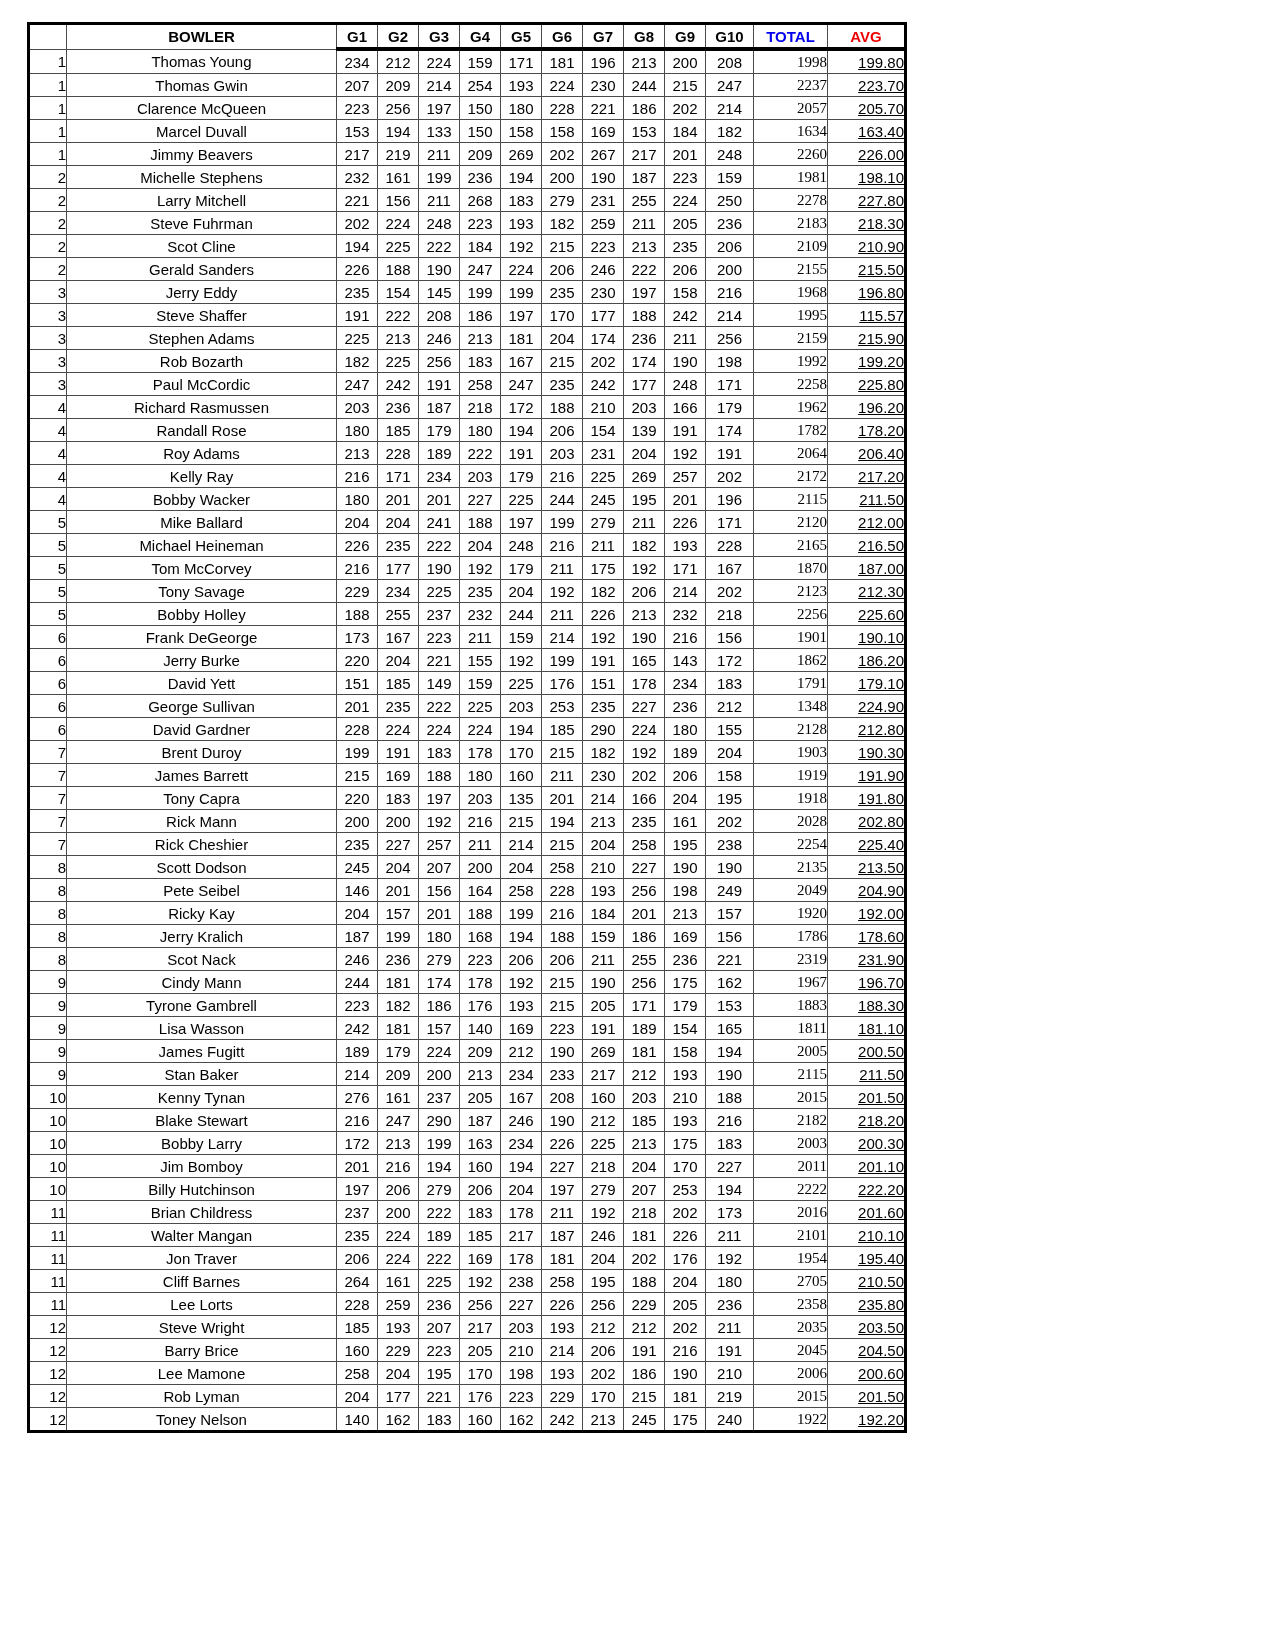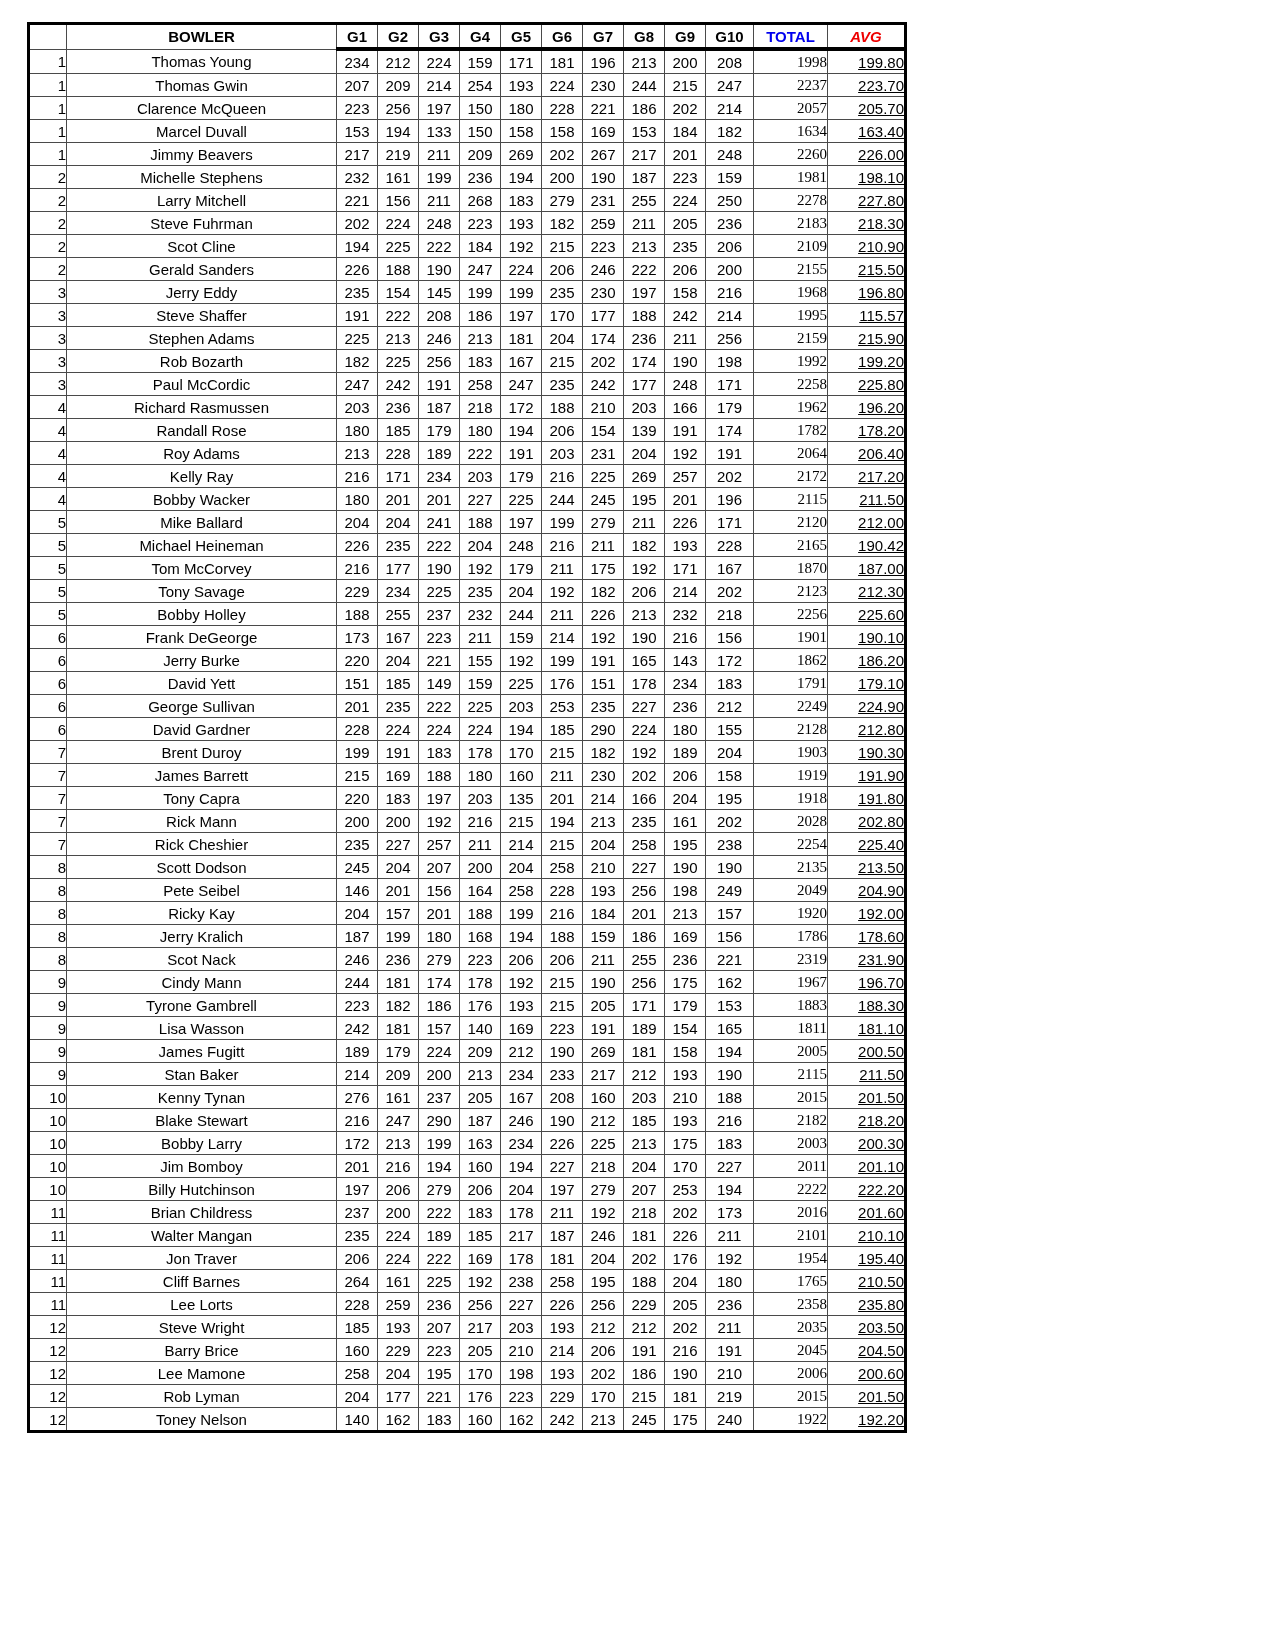--- a/index.html
+++ b/index.html
@@ -22,21 +22,21 @@
     color:#000;
   }
   .score-sheet thead th {
     font-weight:bold;
     text-align:center;
     border-bottom:4px solid #000;
     margin-left:38px;
   }
   .score-sheet thead th.plain { border-bottom:1px solid var(--grid); }
   .score-sheet thead th.h-total { color:var(--total-color); }
-  .score-sheet thead th.h-avg { color:var(--avg-color);font-style:italic; }
+  .score-sheet thead th.h-avg { color:var(--avg-color); }
   .c-num  { text-align:right; padding-right:4px; }
   .c-name { text-align:center;  padding-left:5px; }
   .c-score{ text-align:center; }
   .c-total{ text-align:right; color:var(--total-color);font-family:Liberation Serif, serif; }
   .c-avg  { text-align:right; padding-right:6px; color:var(--avg-color);text-decoration:underline; }
 </style>
 </head>
 <body>
 
 <table class="score-sheet">
@@ -418,21 +418,21 @@
         <td class="c-score">235</td>
         <td class="c-score">222</td>
         <td class="c-score">204</td>
         <td class="c-score">248</td>
         <td class="c-score">216</td>
         <td class="c-score">211</td>
         <td class="c-score">182</td>
         <td class="c-score">193</td>
         <td class="c-score">228</td>
         <td class="c-total">2165</td>
-        <td class="c-avg">190.42</td>
+        <td class="c-avg">216.50</td>
       </tr>
       <tr>
         <td class="c-num">5</td>
         <td class="c-name">Tom McCorvey</td>
         <td class="c-score">216</td>
         <td class="c-score">177</td>
         <td class="c-score">190</td>
         <td class="c-score">192</td>
         <td class="c-score">179</td>
         <td class="c-score">211</td>
@@ -529,21 +529,21 @@
         <td class="c-score">201</td>
         <td class="c-score">235</td>
         <td class="c-score">222</td>
         <td class="c-score">225</td>
         <td class="c-score">203</td>
         <td class="c-score">253</td>
         <td class="c-score">235</td>
         <td class="c-score">227</td>
         <td class="c-score">236</td>
         <td class="c-score">212</td>
-        <td class="c-total">2249</td>
+        <td class="c-total">1348</td>
         <td class="c-avg">224.90</td>
       </tr>
       <tr>
         <td class="c-num">6</td>
         <td class="c-name">David Gardner</td>
         <td class="c-score">228</td>
         <td class="c-score">224</td>
         <td class="c-score">224</td>
         <td class="c-score">224</td>
         <td class="c-score">194</td>
@@ -929,21 +929,21 @@
         <td class="c-score">264</td>
         <td class="c-score">161</td>
         <td class="c-score">225</td>
         <td class="c-score">192</td>
         <td class="c-score">238</td>
         <td class="c-score">258</td>
         <td class="c-score">195</td>
         <td class="c-score">188</td>
         <td class="c-score">204</td>
         <td class="c-score">180</td>
-        <td class="c-total">1765</td>
+        <td class="c-total">2705</td>
         <td class="c-avg">210.50</td>
       </tr>
       <tr>
         <td class="c-num">11</td>
         <td class="c-name">Lee Lorts</td>
         <td class="c-score">228</td>
         <td class="c-score">259</td>
         <td class="c-score">236</td>
         <td class="c-score">256</td>
         <td class="c-score">227</td>

